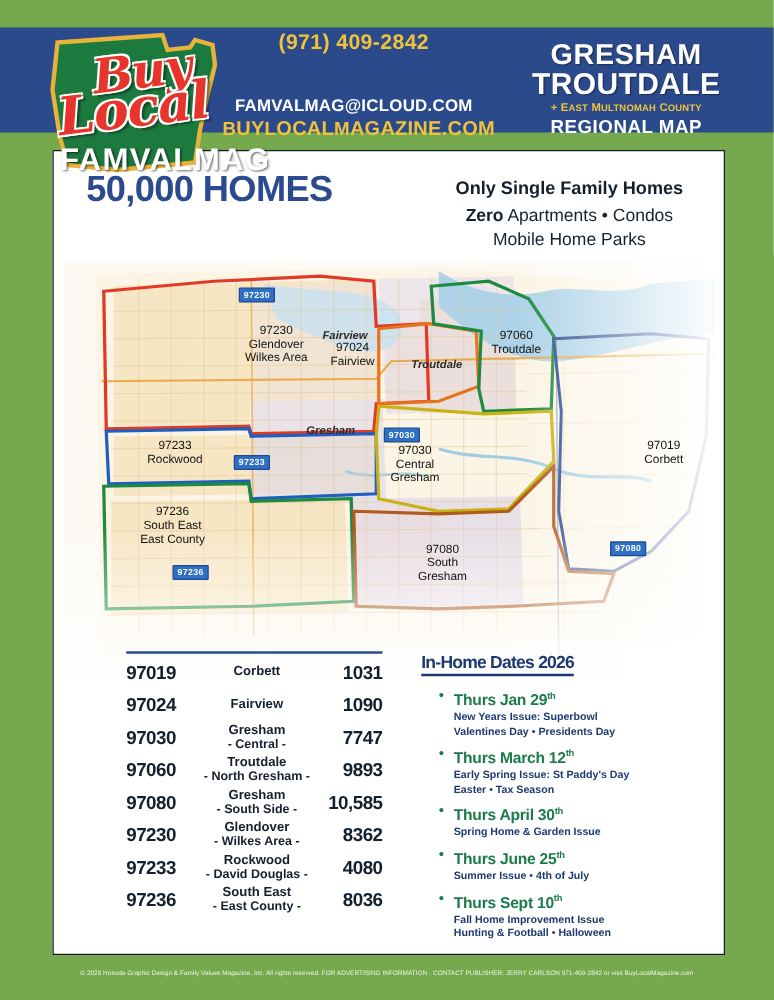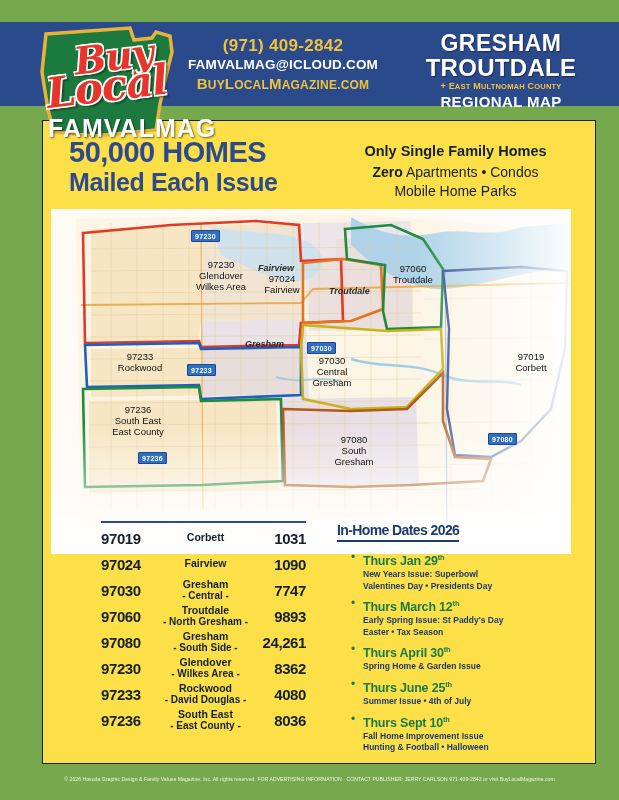--- a/index.html
+++ b/index.html
@@ -38,54 +38,54 @@
   #logo-mag{
     position:absolute;left:14px;top:96px;width:128px;
     text-align:center;
     font-family:"Liberation Sans", sans-serif;
     font-weight:bold;font-size:25px;letter-spacing:1px;
     color:#ffffff;
     text-shadow:1px 1px 2px rgba(0,0,0,.6);
     white-space:nowrap;
   }
   #contact{
-    position:absolute;left:178px;top:36px;width:210px;
+    position:absolute;left:178px;top:24px;width:210px;
     text-align:center;z-index:6;
   }
   #contact .phone{
     font-size:17px;font-weight:bold;color:#f0c23c;letter-spacing:.3px;
     line-height:20px;
   }
   #contact .email{
     font-size:13.5px;font-weight:bold;color:#ffffff;letter-spacing:.2px;
     line-height:18px;
+    margin-top:32px;
   }
   #contact .web{
     font-size:15px;font-weight:bold;color:#f0c23c;letter-spacing:.2px;
     line-height:19px;
   }
-  #contact .web .sm{font-size:12px;}
+  #contact .web .sm{font-size:16px;}
   #region-title{
     position:absolute;left:398px;top:32px;width:206px;
     text-align:center;z-index:6;color:#fff;
   }
   #region-title .l1{font-size:23px;font-weight:bold;letter-spacing:.5px;line-height:23px;
     text-shadow:1px 1px 1px rgba(0,0,0,.4);}
   #region-title .l2{font-size:24px;font-weight:bold;letter-spacing:.3px;line-height:25px;
     text-shadow:1px 1px 1px rgba(0,0,0,.4);}
   #region-title .l3{font-size:9px;font-weight:bold;color:#f0c23c;letter-spacing:.2px;line-height:12px;}
   #region-title .l3 .sm{font-size:7.5px;margin-top:15px;}
   #region-title .l4{font-size:15px;font-weight:bold;letter-spacing:.4px;line-height:18px;}
 
   
   #card{
     position:absolute;left:42px;top:120px;width:536px;height:642px;
-    background:#fde047;border:1.5px solid #15202e;
+    background:#ffffff;border:1.5px solid #15202e;
     overflow:hidden;
-    padding-left:16px;
   }
   
   #headline{position:absolute;left:26px;top:16px;width:260px;}
   #headline .h1{font-size:29px;font-weight:bold;color:#2c4a8e;letter-spacing:-.5px;line-height:31px;}
   #headline .h2{font-size:25px;font-weight:bold;color:#2c4a8e;letter-spacing:-.4px;line-height:28px;}
   #subhead{position:absolute;left:300px;top:18px;width:225px;text-align:center;color:#15202e;}
   #subhead .s1{font-size:14.5px;font-weight:bold;line-height:24px;}
   #subhead .s2{font-size:14px;line-height:19px;font-weight:normal;}
   #subhead .s2 b{font-weight:bold;}
 
@@ -167,21 +167,20 @@
   <div class="l1">GRESHAM</div>
   <div class="l2">TROUTDALE</div>
   <div class="l3"><span>+ E</span><span class="sm">AST</span><span> </span><span>M</span><span class="sm">ULTNOMAH</span><span> </span><span>C</span><span class="sm">OUNTY</span></div>
   <div class="l4">REGIONAL MAP</div>
 </div>
 
 <div id="card">
 
   <div id="headline">
     <div class="h1">50,000 HOMES</div>
-    <div class="h2">Mailed Each Issue</div>
   </div>
 
   <div id="subhead">
     <div class="s1">Only Single Family Homes</div>
     <div class="s2"><b>Zero</b><span> Apartments • Condos</span></div>
     <div class="s2">Mobile Home Parks</div>
   </div>
 
   <div id="map">
     <svg width="520" height="345" viewBox="0 0 520 345">
@@ -350,21 +349,21 @@
       <div class="zcount">7747</div>
     </div>
     <div class="zrow">
       <div class="zcode">97060</div>
       <div class="zname"><span>Troutdale</span><span class="sub">- North Gresham -</span></div>
       <div class="zcount">9893</div>
     </div>
     <div class="zrow">
       <div class="zcode">97080</div>
       <div class="zname"><span>Gresham</span><span class="sub">- South Side -</span></div>
-      <div class="zcount">24,261</div>
+      <div class="zcount">10,585</div>
     </div>
     <div class="zrow">
       <div class="zcode">97230</div>
       <div class="zname"><span>Glendover</span><span class="sub">- Wilkes Area -</span></div>
       <div class="zcount">8362</div>
     </div>
     <div class="zrow">
       <div class="zcode">97233</div>
       <div class="zname"><span>Rockwood</span><span class="sub">- David Douglas -</span></div>
       <div class="zcount">4080</div>

